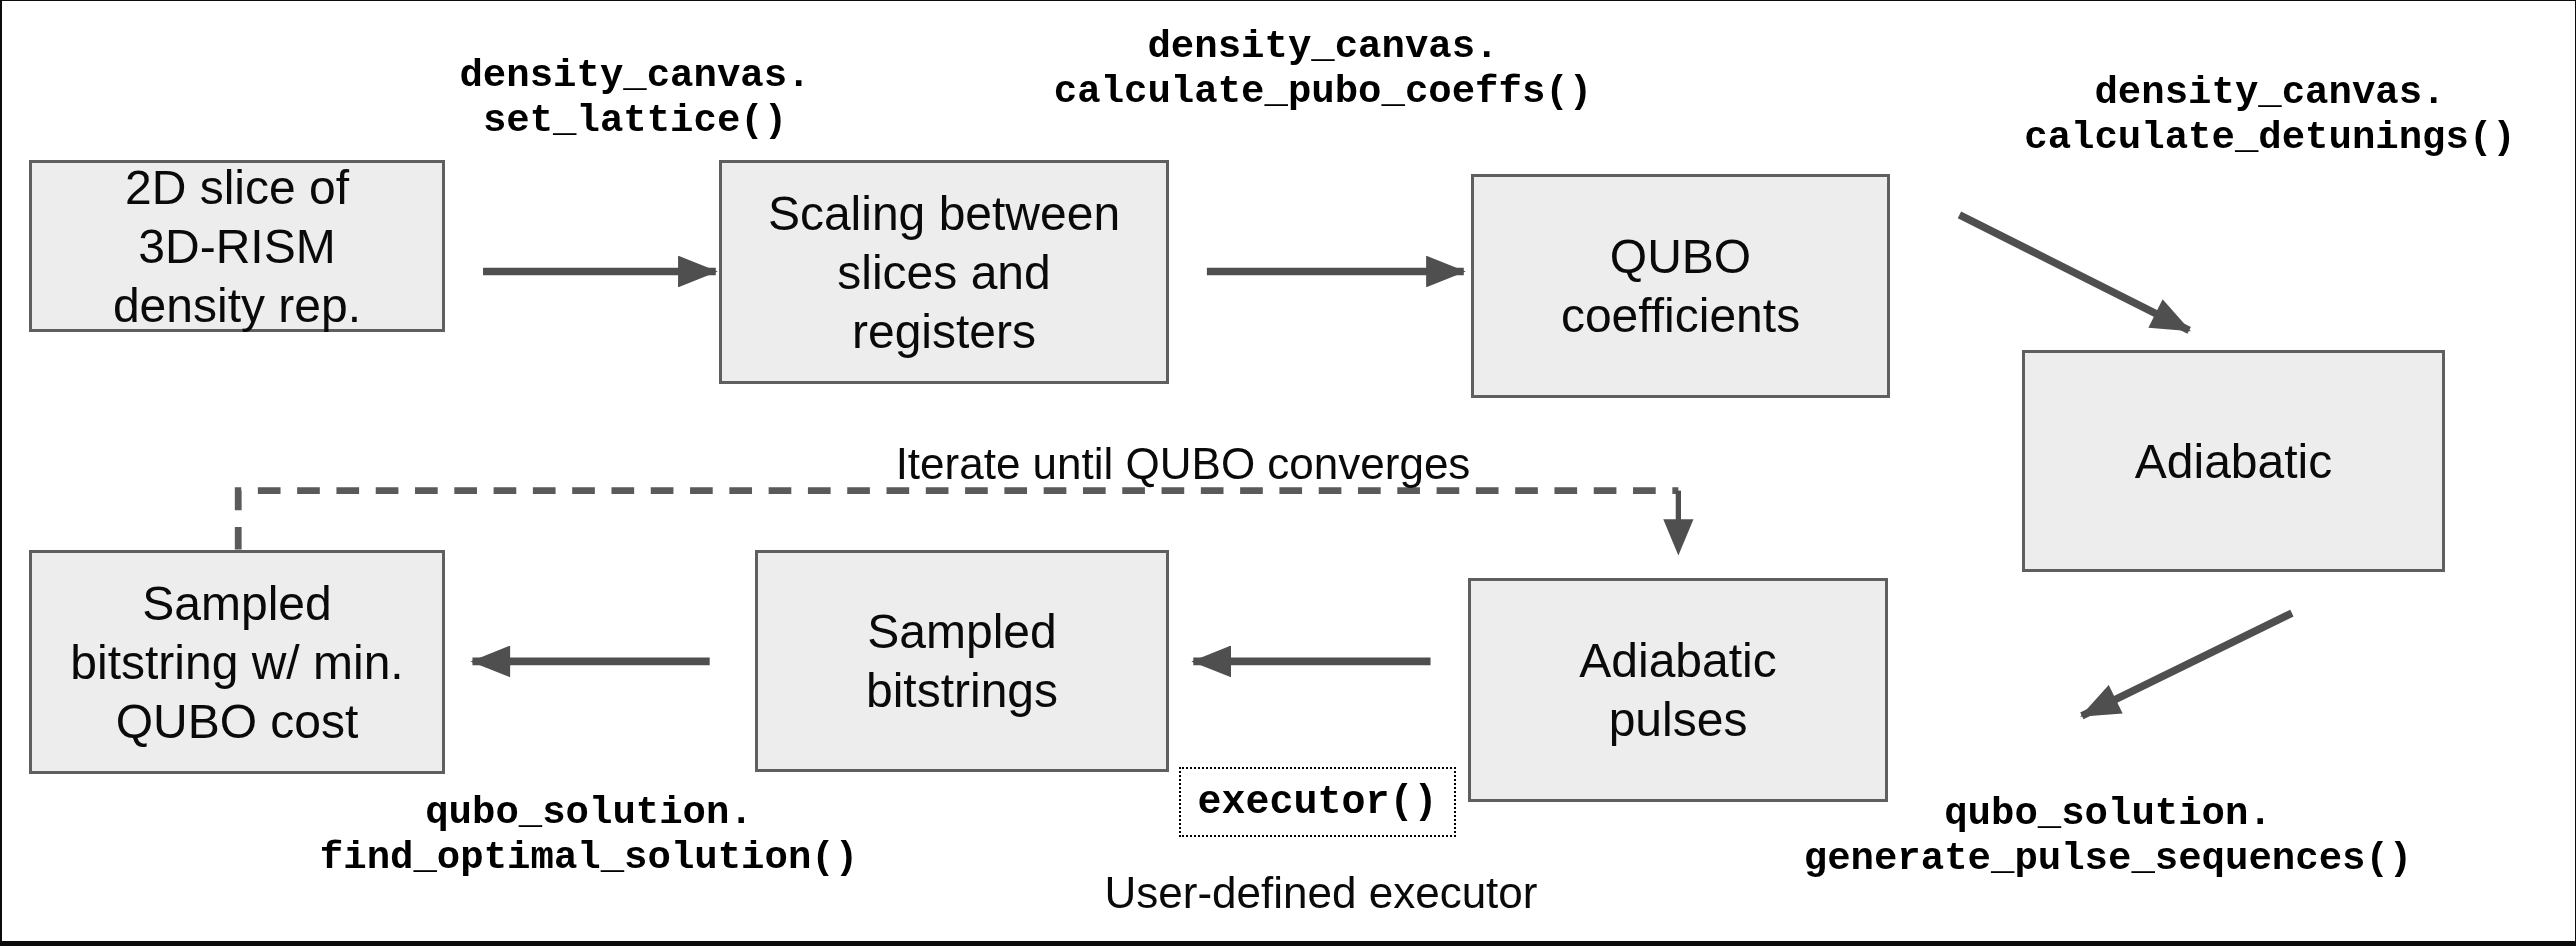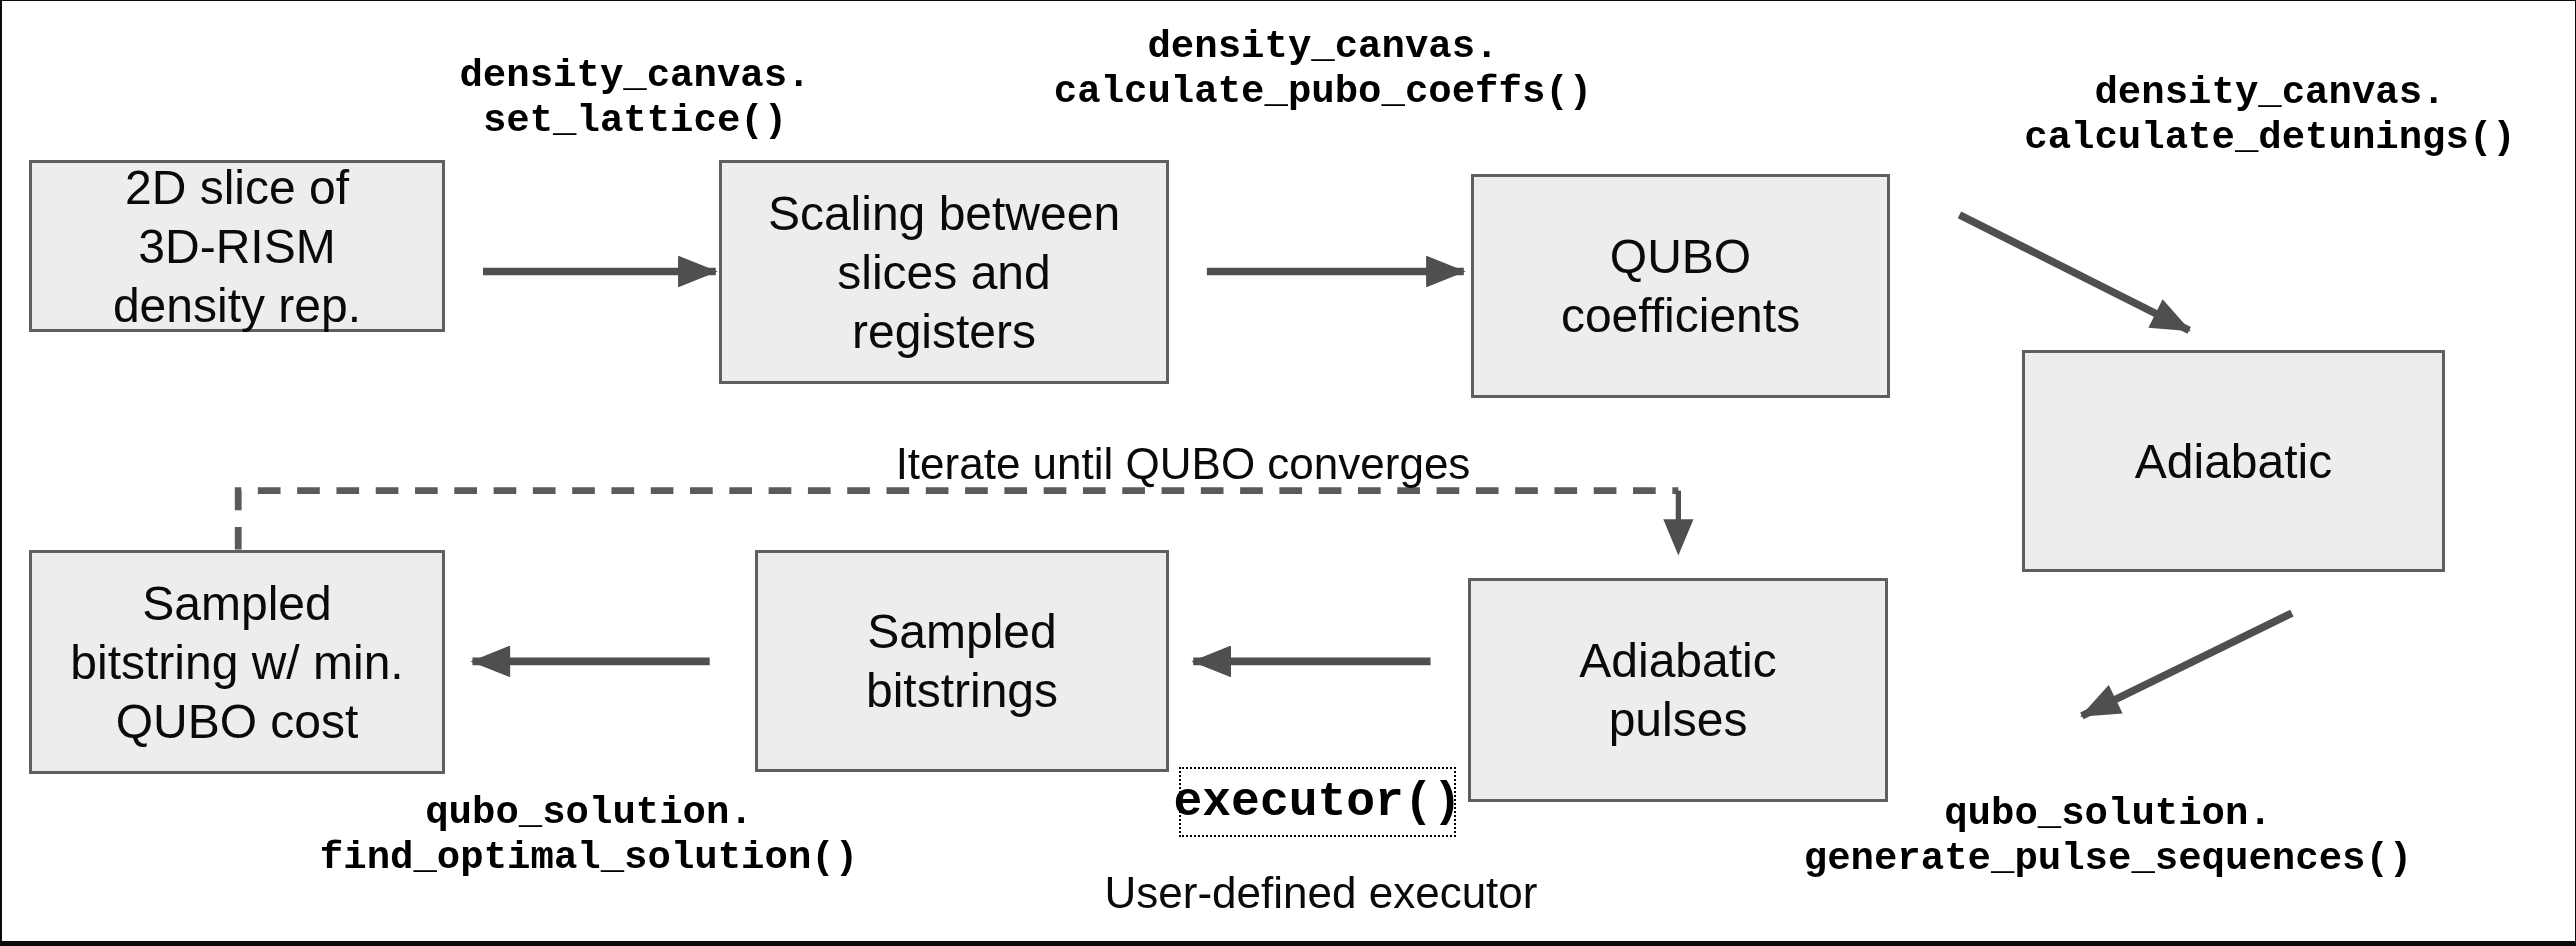--- a/index.html
+++ b/index.html
@@ -78,21 +78,21 @@
     box-sizing: border-box;
     border: 2.3px dotted #000;
     background: #ffffff;
     display: flex;
     align-items: center;
     justify-content: center;
   }
   .executor-box .code-text {
     font-family: "Liberation Mono", monospace;
     font-weight: bold;
-    font-size: 48px;
+    font-size: 40px;
     white-space: nowrap;
     color: #000;
   }
   .solid-arrow { stroke: #4f4f4f; stroke-width: 10; fill: none; }
   .dashed-path { stroke: #5a5a5a; stroke-width: 9; fill: none; stroke-dasharray: 30 22; }
   .iterate-shaft { stroke: #4f4f4f; stroke-width: 7; fill: none; }
   .head-fill { fill: #4f4f4f; stroke: none; }
 </style>
 </head>
 <body>

